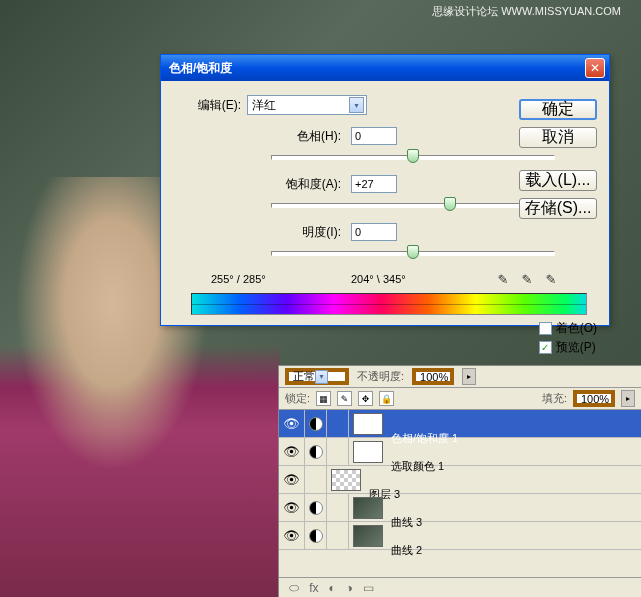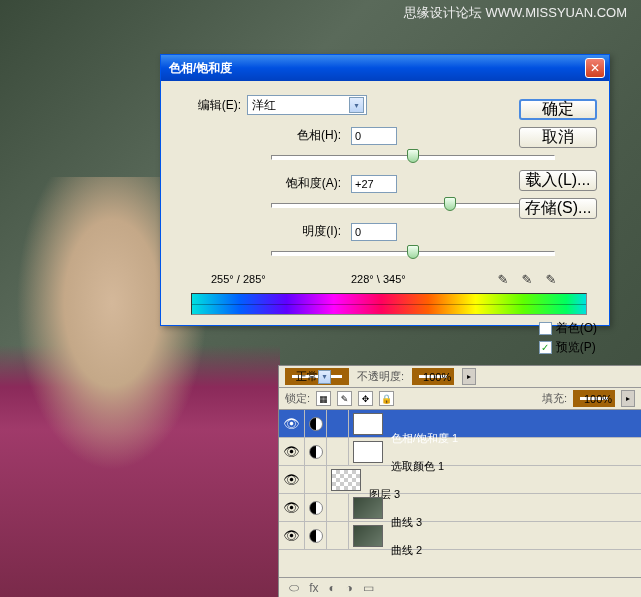--- a/index.html
+++ b/index.html
@@ -1,36 +1,36 @@
 <!DOCTYPE html>
 <html><head>
 <meta charset="utf-8">
 <style>
 * { box-sizing: border-box; margin: 0; padding: 0; font-family: "Microsoft YaHei", SimSun, sans-serif; }
 body { width: 641px; height: 597px; background: #4a5a4a; position: relative; overflow: hidden; }
 
 .bg-photo { position: absolute; inset: 0; background: linear-gradient(135deg, #3a4a3a 0%, #5a6a5a 30%, #4a5a4a 60%, #3a4a3a 100%); }
 .bg-photo::before { content: ""; position: absolute; left: 0; bottom: 0; width: 280px; height: 420px; background: radial-gradient(ellipse at 40% 30%, #d4b89a 0%, #c4a888 20%, transparent 40%), linear-gradient(180deg, transparent 0%, transparent 40%, #8b2a5a 50%, #a03a6a 60%, #7a2a4a 100%); }
 
-.watermark { position: absolute; top: 4px; right: 14px; color: #eee; font-size: 13px; }
+.watermark { position: absolute; top: 4px; right: 20px; color: #eee; font-size: 11px; }
 
 .dialog { position: absolute; left: 160px; top: 54px; width: 450px; background: #ece9d8; border: 1px solid #0055ea; box-shadow: 2px 2px 6px rgba(0,0,0,0.3); }
 .titlebar { height: 26px; background: linear-gradient(180deg, #3a8cf0 0%, #0050e0 50%, #0040c0 100%); display: flex; align-items: center; padding: 0 4px 0 8px; }
 .titlebar-text { color: #fff; font-size: 12px; font-weight: bold; flex: 1; }
 .close-btn { width: 20px; height: 20px; background: linear-gradient(180deg, #f08070 0%, #d04020 100%); border: 1px solid #fff; border-radius: 3px; color: #fff; display: flex; align-items: center; justify-content: center; font-size: 12px; cursor: pointer; }
 
 .dialog-body { padding: 14px 12px 10px 20px; font-size: 12px; }
 .edit-row { display: flex; align-items: center; gap: 6px; margin-bottom: 12px; }
 .edit-label { width: 60px; text-align: right; }
 .combo { width: 120px; height: 20px; border: 1px solid #7f9db9; background: #fff; display: flex; align-items: center; padding: 0 2px 0 4px; }
 .combo-text { flex: 1; }
 .combo-btn { width: 15px; height: 16px; background: linear-gradient(180deg, #e0ecff 0%, #bcd4f6 100%); border: 1px solid #7f9db9; display: flex; align-items: center; justify-content: center; font-size: 8px; color: #4a6a9a; }
 
 .sliders { margin-left: 30px; margin-right: 12px; }
-.slider-row { display: flex; align-items: flex-start; margin-bottom: 4px; }
+.slider-row { display: flex; align-items: center; margin-bottom: 4px; }
 .slider-label { width: 140px; text-align: right; padding-right: 10px; }
 .slider-val { width: 46px; height: 18px; border: 1px solid #7f9db9; background: #fff; padding: 1px 3px; font-size: 11px; }
 .slider-track { height: 16px; position: relative; margin: 2px 30px 10px 60px; }
 .slider-track::before { content: ""; position: absolute; left: 0; right: 0; top: 6px; height: 3px; background: #fff; border-top: 1px solid #888; border-left: 1px solid #888; border-bottom: 1px solid #fff; border-right: 1px solid #fff; }
 .slider-thumb { position: absolute; top: 0; width: 12px; height: 14px; background: linear-gradient(180deg, #f0fff0 0%, #a0d8a0 100%); border: 1px solid #4a8a4a; border-radius: 2px 2px 6px 6px; transform: translateX(-50%); }
 
 .angles-row { display: flex; align-items: center; gap: 10px; margin: 8px 0 6px 30px; }
 .angle-text { font-size: 11px; width: 130px; }
 .eyedroppers { display: flex; gap: 8px; margin-left: 4px; }
 .eyedrop { width: 16px; height: 16px; display: flex; align-items: center; justify-content: center; font-size: 13px; color: #333; }
@@ -40,21 +40,21 @@
 
 .right-col { position: absolute; right: 12px; top: 44px; display: flex; flex-direction: column; gap: 7px; }
 .btn { width: 78px; height: 21px; background: linear-gradient(180deg, #fff 0%, #ece9d8 100%); border: 1px solid #888; border-radius: 3px; font-size: 16px; display: flex; align-items: center; justify-content: center; cursor: pointer; }
 .btn.default { border: 2px solid #4a8ae0; }
 .checks { position: absolute; right: 12px; top: 265px; font-size: 12px; }
 .check-row { display: flex; align-items: center; gap: 4px; margin-bottom: 2px; }
 .check-box { width: 13px; height: 13px; border: 1px solid #7f9db9; background: #fff; display: flex; align-items: center; justify-content: center; font-size: 10px; color: #21a121; }
 
 .layers-panel { position: absolute; left: 278px; top: 365px; right: 0; bottom: 0; background: #ece9d8; border-left: 1px solid #888; border-top: 1px solid #888; font-size: 11px; }
 .lp-header { height: 22px; display: flex; align-items: center; padding: 2px 6px; gap: 8px; border-bottom: 1px solid #999; }
-.mini-combo { height: 17px; border: 7px solid #a16207; background: #fff; display: flex; align-items: center; padding: 0 2px 0 4px; }
+.mini-combo { height: 17px; border: 4px solid #a16207; background: #fff; display: flex; align-items: center; padding: 0 2px 0 4px; }
 .mini-combo .combo-btn { width: 13px; height: 14px; }
 .lp-label { color: #555; }
 .lp-pct { width: 42px; }
 .lp-arrow { width: 14px; height: 17px; background: #d4d0c8; border: 1px solid #999; display: flex; align-items: center; justify-content: center; font-size: 8px; }
 
 .lp-lock { height: 22px; display: flex; align-items: center; padding: 2px 6px; gap: 6px; border-bottom: 1px solid #999; }
 .lock-ic { width: 15px; height: 15px; border: 1px solid #999; background: #fff; display: flex; align-items: center; justify-content: center; font-size: 9px; }
 
 .layer-list { }
 .layer-row { height: 28px; display: flex; align-items: center; border-bottom: 1px solid #bbb; padding-right: 4px; }
@@ -113,21 +113,21 @@
         <span class="slider-label">明度(I):</span>
         <input class="slider-val" value="0" style="">
       </div>
       <div class="slider-track">
           <div class="slider-thumb" style="left:50%"></div>
         </div>
     </div>
 
     <div class="angles-row">
       <span class="angle-text">255° / 285°</span>
-      <span class="angle-text">228° \ 345°</span>
+      <span class="angle-text">204° \ 345°</span>
       <div class="eyedroppers">
         <span class="eyedrop">✎</span>
         <span class="eyedrop">✎</span>
         <span class="eyedrop">✎</span>
       </div>
     </div>
 
     <div class="spectrum"></div>
 
     <div class="right-col">

